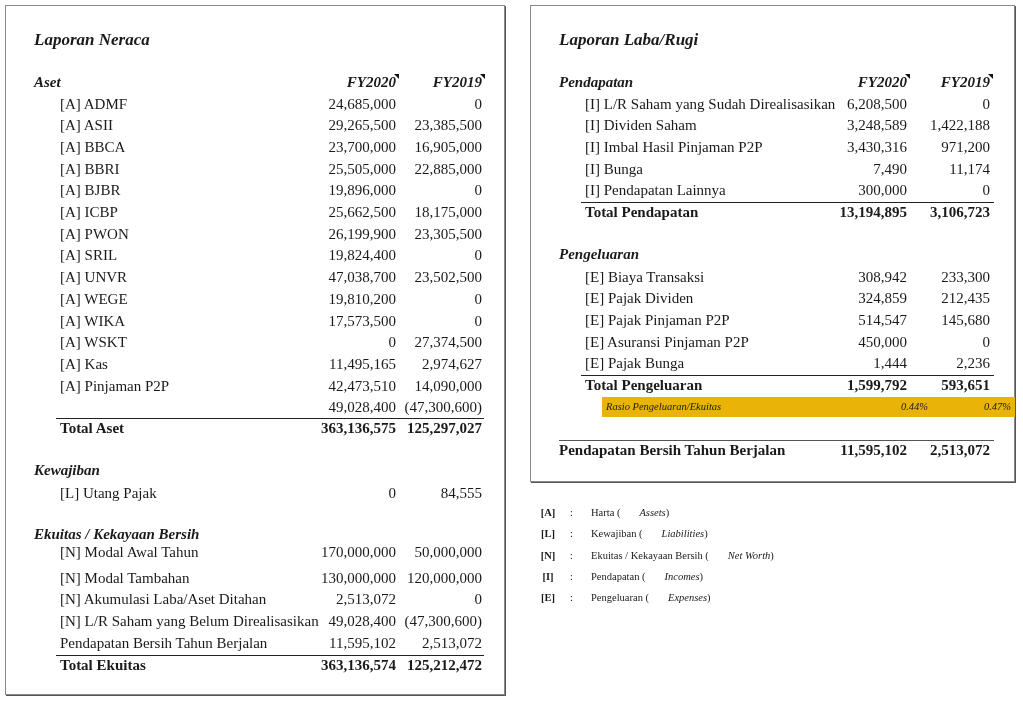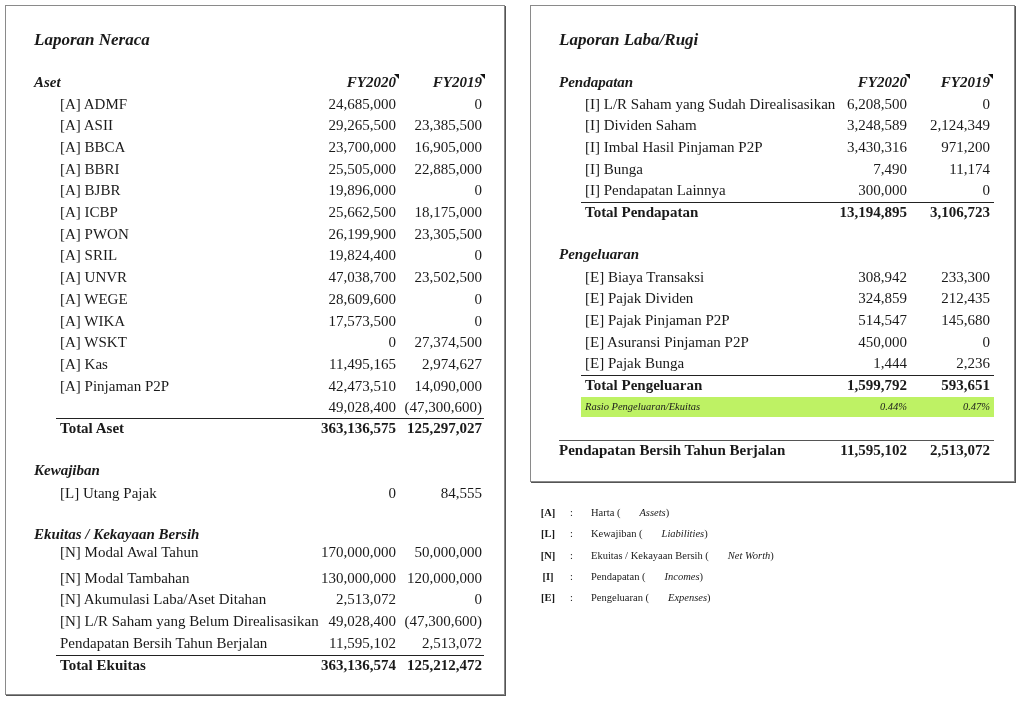--- a/index.html
+++ b/index.html
@@ -41,21 +41,21 @@
   #left-panel .row.item .label { left: 26px; }
   #left-panel .total::before { left: 22px; right: 0; }
   
   #right-panel .row { left: 28px; width: 435px; }
   #right-panel .row .c1 { right: 87px; width: 100px; }
   #right-panel .row .c2 { right: 4px; width: 80px; }
   #right-panel .row.item .label { left: 26px; }
   #right-panel .total::before { left: 22px; right: 0; }
   #right-panel .grand::before { left: 0; right: 0; border-top: 1.3px solid #555; }
   .ratio {
-    background: #bef264; font-style: italic; font-size: 10.5px;
+    background: #eab308; font-style: italic; font-size: 10.5px; margin-left: 21px;
   }
   #right-panel .ratio { left: 50px !important; width: 413px !important; }
   #right-panel .ratio .label { left: 4px !important; }
   #right-panel .ratio .c1 { right: 87px; }
   #right-panel .ratio .c2 { right: 4px; }
   .legend { position: absolute; font-family: "Liberation Serif", serif; font-size: 10.5px; }
   .legend .lrow { position: absolute; height: 21px; line-height: 21px; white-space: nowrap; }
   .legend .code { position: absolute; left: 0; width: 24px; text-align: center; font-weight: bold; }
   .legend .colon { position: absolute; left: 34px; }
   .legend .desc { position: absolute; left: 55px; }
@@ -116,21 +116,21 @@
         <span class="c1">19,824,400</span>
         <span class="c2">0</span>
       </div>
       <div class="row item" style="top: 261.1px;">
         <span class="label">[A] UNVR</span>
         <span class="c1">47,038,700</span>
         <span class="c2">23,502,500</span>
       </div>
       <div class="row item" style="top: 282.8px;">
         <span class="label">[A] WEGE</span>
-        <span class="c1">28,609,600</span>
+        <span class="c1">19,810,200</span>
         <span class="c2">0</span>
       </div>
       <div class="row item" style="top: 304.5px;">
         <span class="label">[A] WIKA</span>
         <span class="c1">17,573,500</span>
         <span class="c2">0</span>
       </div>
       <div class="row item" style="top: 326.2px;">
         <span class="label">[A] WSKT</span>
         <span class="c1">0</span>
@@ -217,21 +217,21 @@
   </div>
   <div id="income-rows">
       <div class="row item" style="top: 87.5px;">
         <span class="label">[I] L/R Saham yang Sudah Direalisasikan</span>
         <span class="c1">6,208,500</span>
         <span class="c2">0</span>
       </div>
       <div class="row item" style="top: 109.2px;">
         <span class="label">[I] Dividen Saham</span>
         <span class="c1">3,248,589</span>
-        <span class="c2">2,124,349</span>
+        <span class="c2">1,422,188</span>
       </div>
       <div class="row item" style="top: 130.9px;">
         <span class="label">[I] Imbal Hasil Pinjaman P2P</span>
         <span class="c1">3,430,316</span>
         <span class="c2">971,200</span>
       </div>
       <div class="row item" style="top: 152.6px;">
         <span class="label">[I] Bunga</span>
         <span class="c1">7,490</span>
         <span class="c2">11,174</span>

